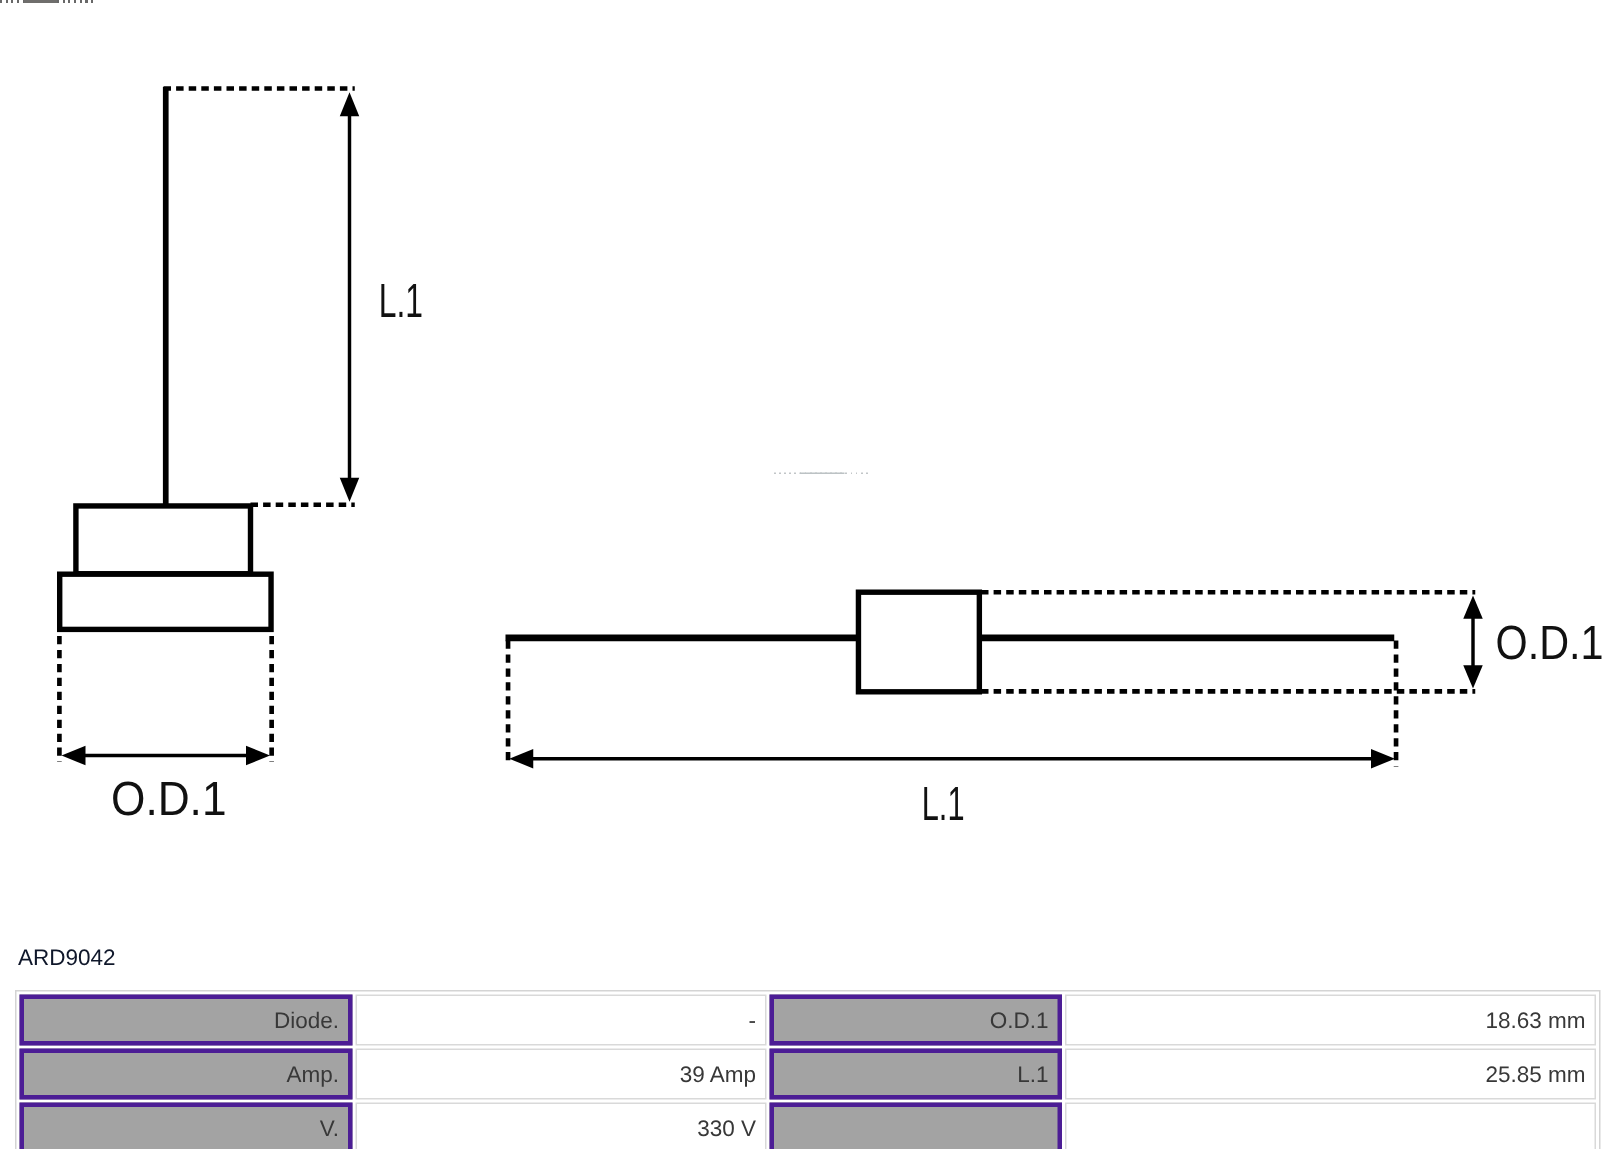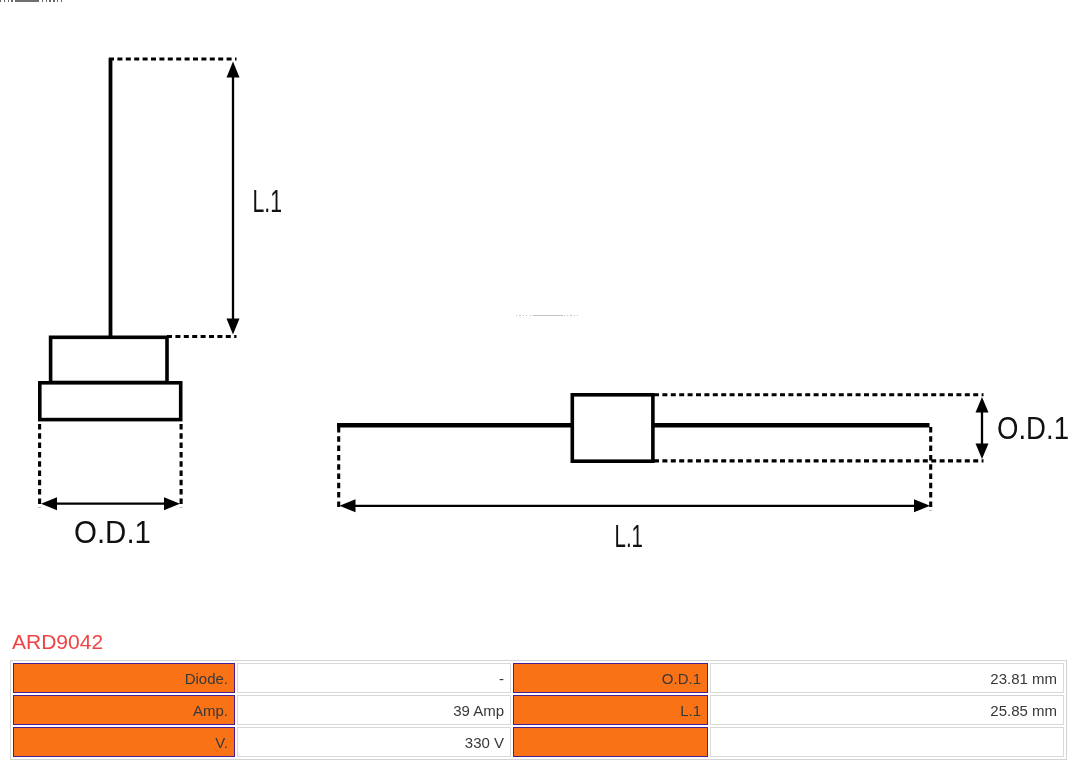--- a/index.html
+++ b/index.html
@@ -1,21 +1,21 @@
 <!DOCTYPE html>
 <html><head>
 <meta charset="utf-8">
 <style>
   html,body{margin:0;padding:0;background:#ffffff;width:1080px;height:766px;overflow:hidden;}
   body{font-family:"Liberation Sans",sans-serif;position:relative;}
   svg text{font-family:"Liberation Sans",sans-serif;fill:#111111;}
-  .title{position:absolute;left:12px;top:630px;font-size:21px;color:#ef4444;}
+  .title{position:absolute;left:12px;top:630px;font-size:15px;color:#0f172a;}
   table.spec{position:absolute;left:10px;top:660px;border-spacing:2px;border:1px solid #d4d4d4;table-layout:fixed;}
   table.spec td{height:28px;font-size:15px;color:#383838;text-align:right;padding:0 6px;overflow:hidden;white-space:nowrap;}
-  td.g{background:#f97316;border:1px solid #4c1d95;}
+  td.g{background:#a3a3a3;border:3px solid #4c1d95;}
   td.w{background:#ffffff;border:1px solid #d9d9d9;}
 </style>
 </head>
 <body>
 
 <div style="position:absolute;left:0;top:0;width:62px;height:1.6px;background:repeating-linear-gradient(90deg,#686868 0 1.4px,#ffffff 1.4px 3.8px);"></div>
 
 <div style="position:absolute;left:16px;top:0;width:22px;height:1.6px;background:#6f6e6c;"></div>
 
 <div style="position:absolute;left:516px;top:315px;width:64px;height:1px;background:repeating-linear-gradient(90deg,#c2c6c8 0 1.2px,#ffffff 1.2px 3.4px);"></div>
@@ -92,21 +92,21 @@
       <col style="width:274px">
       <col style="width:195px">
       <col style="width:354px">
     </colgroup>
 
   <tbody>
       <tr>
         <td class="g">Diode.</td>
         <td class="w">-</td>
         <td class="g">O.D.1</td>
-        <td class="w">23.81 mm</td>
+        <td class="w">18.63 mm</td>
       </tr>
 
   <tr>
         <td class="g">Amp.</td>
         <td class="w">39 Amp</td>
         <td class="g">L.1</td>
         <td class="w">25.85 mm</td>
       </tr>
 
   <tr>

